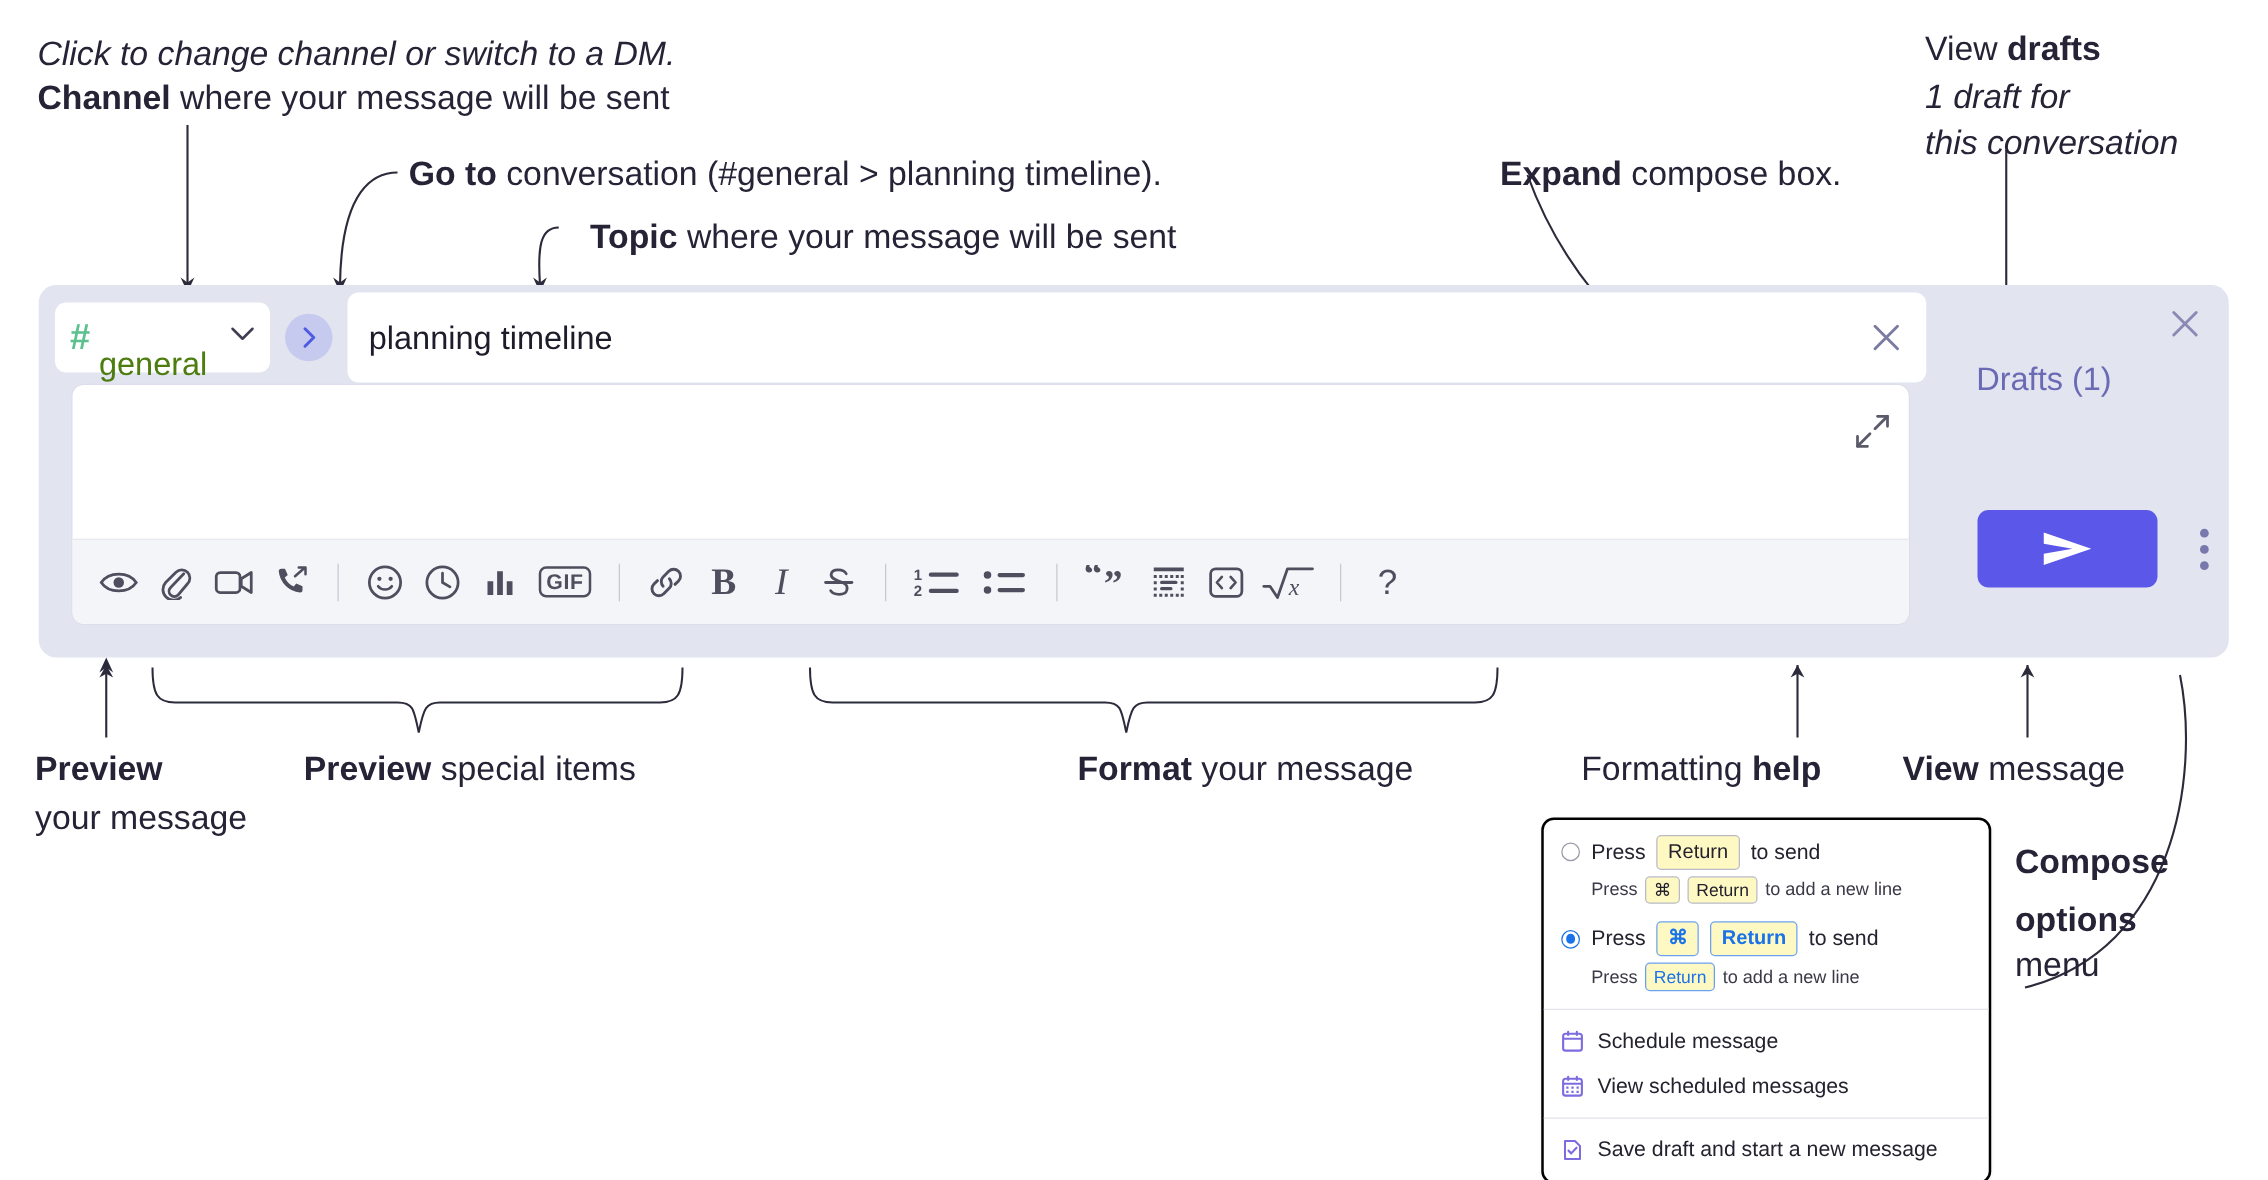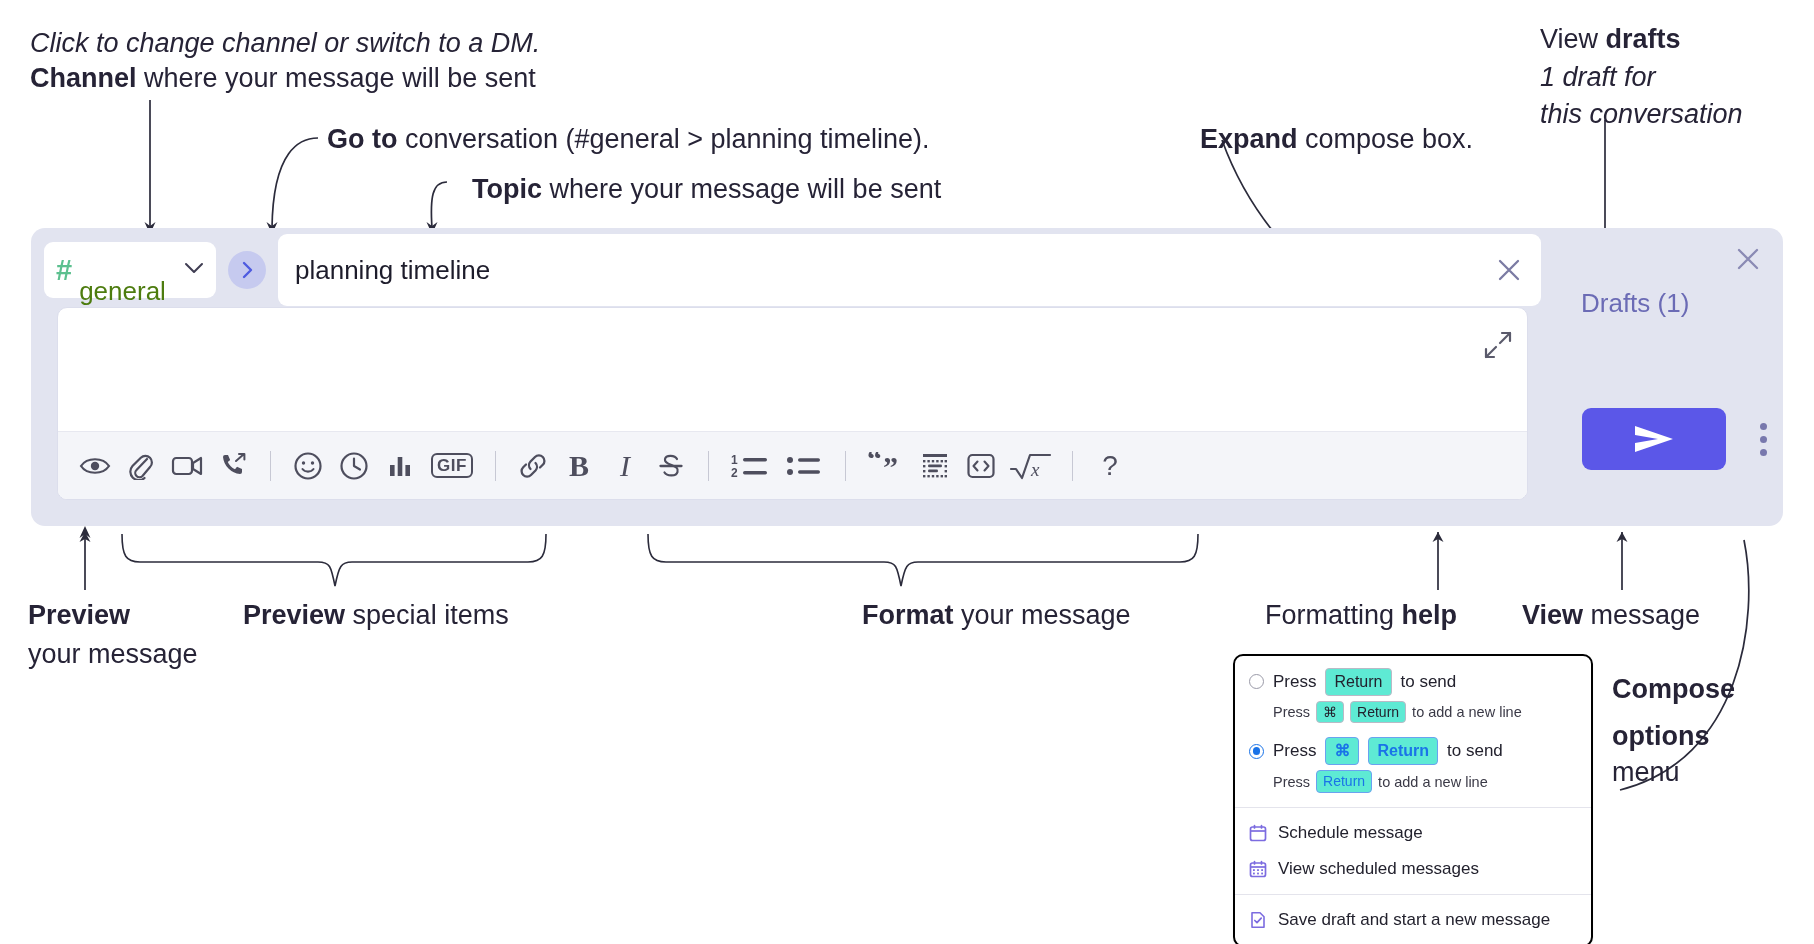--- a/index.html
+++ b/index.html
@@ -136,21 +136,21 @@
   }
   .menu-sec { padding: 10px 0 8px 0; }
   .opt-row { display: flex; align-items: center; gap: 9px; padding: 2px 14px; cursor: pointer; }
   .radio { width: 15px; height: 15px; border-radius: 50%; border: 1.6px solid #9a9aa8; flex: none; position: relative; }
   .radio.on { border-color: #1a73e8; }
   .radio.on::after { content:""; position: absolute; left: 2.6px; top: 2.6px; width: 7.4px; height: 7.4px; border-radius: 50%; background: #1a73e8; }
   .opt-sub { display: flex; align-items: center; gap: 6px; padding: 3px 14px 6px 38px; font-size: 14.5px; color: #3a3946; }
   .key {
     border: 1px solid #b9bac6; border-radius: 4px;
     padding: 1px 6px; font-size: 14px; line-height: 1.35;
-    background: #5eead4; color: #23222e; display: inline-block;
+    background: #fef9c3; color: #23222e; display: inline-block;
   }
   .key.big { font-size: 16px; padding: 2px 8px; }
   .key.blue { border-color: #6aa2f0; color: #1a73e8; }
   .key.blue.big { font-weight: 700; }
   .menu-divider { height: 1px; background: #e4e4ec; }
   .menu-item { display: flex; align-items: center; gap: 11px; padding: 8px 14px; cursor: pointer; font-size: 17px; }
   .menu-item .ic { width: 18px; height: 18px; flex: none; color: #7c6ce0; display: flex; align-items: center; justify-content: center; }
 </style>
 </head>
 <body>

